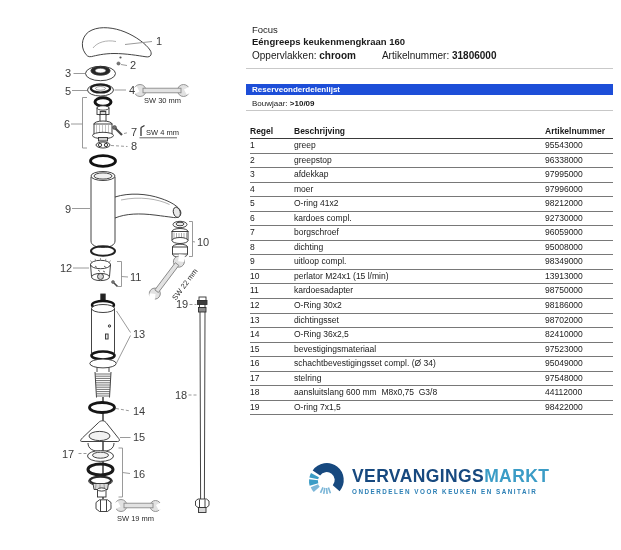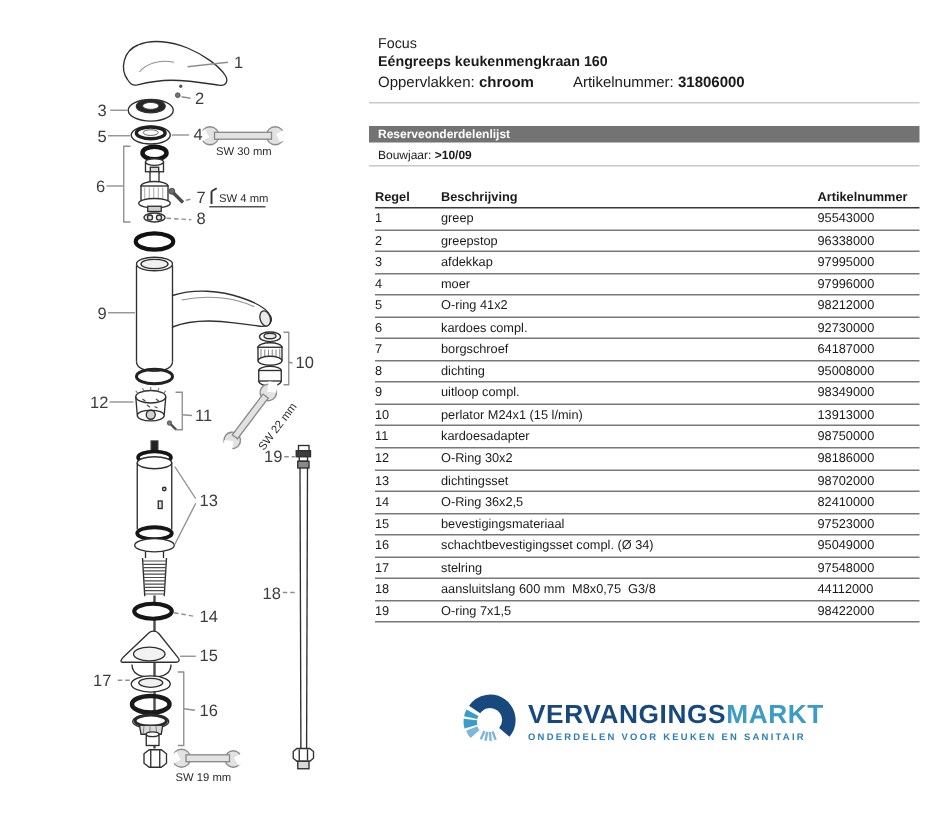--- a/index.html
+++ b/index.html
@@ -6,21 +6,21 @@
   .page{position:relative;width:621px;height:550px;background:#ffffff;overflow:hidden;
         font-family:"Liberation Sans",sans-serif;color:#1a1a1a;}
   
   .prod-header{position:absolute;left:252px;top:24px;width:361px;}
   .prod-name{font-size:9.5px;font-weight:normal;line-height:12px;}
   .prod-sub{font-size:9.5px;font-weight:bold;line-height:12px;}
   .prod-meta{font-size:10px;line-height:12px;margin-top:2px;}
   .prod-meta b{font-weight:bold;}
   .meta-gap{display:inline-block;width:21px;}
   .rule-top{position:absolute;left:246px;top:68px;width:367px;border-top:1px solid #c9c9c9;}
-  .section-bar{position:absolute;left:246px;top:84px;width:367px;height:11px;background:#737373;
+  .section-bar{position:absolute;left:246px;top:84px;width:367px;height:11px;background:#1d4ed8;
                color:#ffffff;font-size:8px;font-weight:bold;line-height:11px;padding-left:6px;
                box-sizing:border-box;}
   .bouwjaar{position:absolute;left:252px;top:99px;font-size:8px;}
   .bouwjaar b{font-weight:bold;}
   .rule-bouwjaar{position:absolute;left:246px;top:110px;width:367px;border-top:1px solid #c7c7c7;}
   
   .ptable{position:absolute;left:250px;top:125px;width:363px;font-size:8.5px;}
   .thead{display:grid;grid-template-columns:44px 251px 68px;font-weight:bold;
          height:13px;line-height:13px;border-bottom:1.8px solid #3a3a3a;}
   .trow{display:grid;grid-template-columns:44px 251px 68px;height:14.56px;line-height:13.8px;
@@ -340,21 +340,21 @@
 
     <div class="trow">
       <div class="c1">6</div>
       <div class="c2">kardoes compl.</div>
       <div class="c3">92730000</div>
     </div>
 
     <div class="trow">
       <div class="c1">7</div>
       <div class="c2">borgschroef</div>
-      <div class="c3">64187000</div>
+      <div class="c3">96059000</div>
     </div>
 
     <div class="trow">
       <div class="c1">8</div>
       <div class="c2">dichting</div>
       <div class="c3">95008000</div>
     </div>
 
     <div class="trow">
       <div class="c1">9</div>

